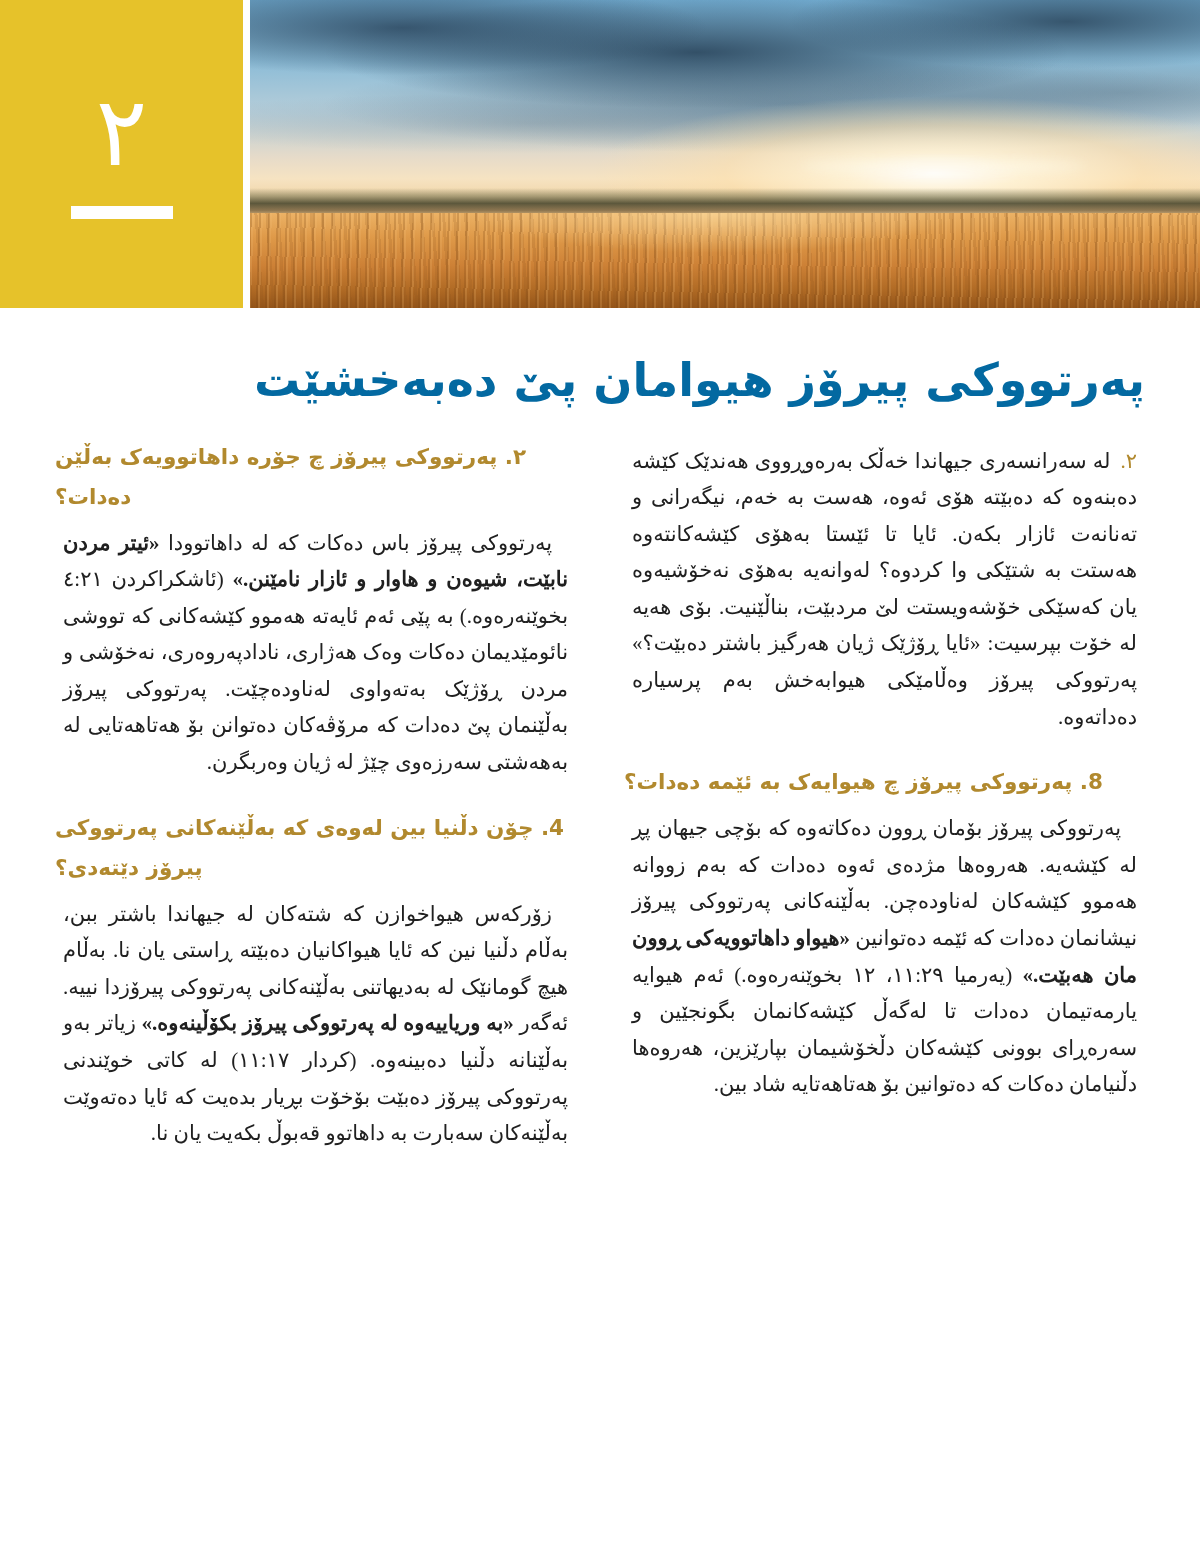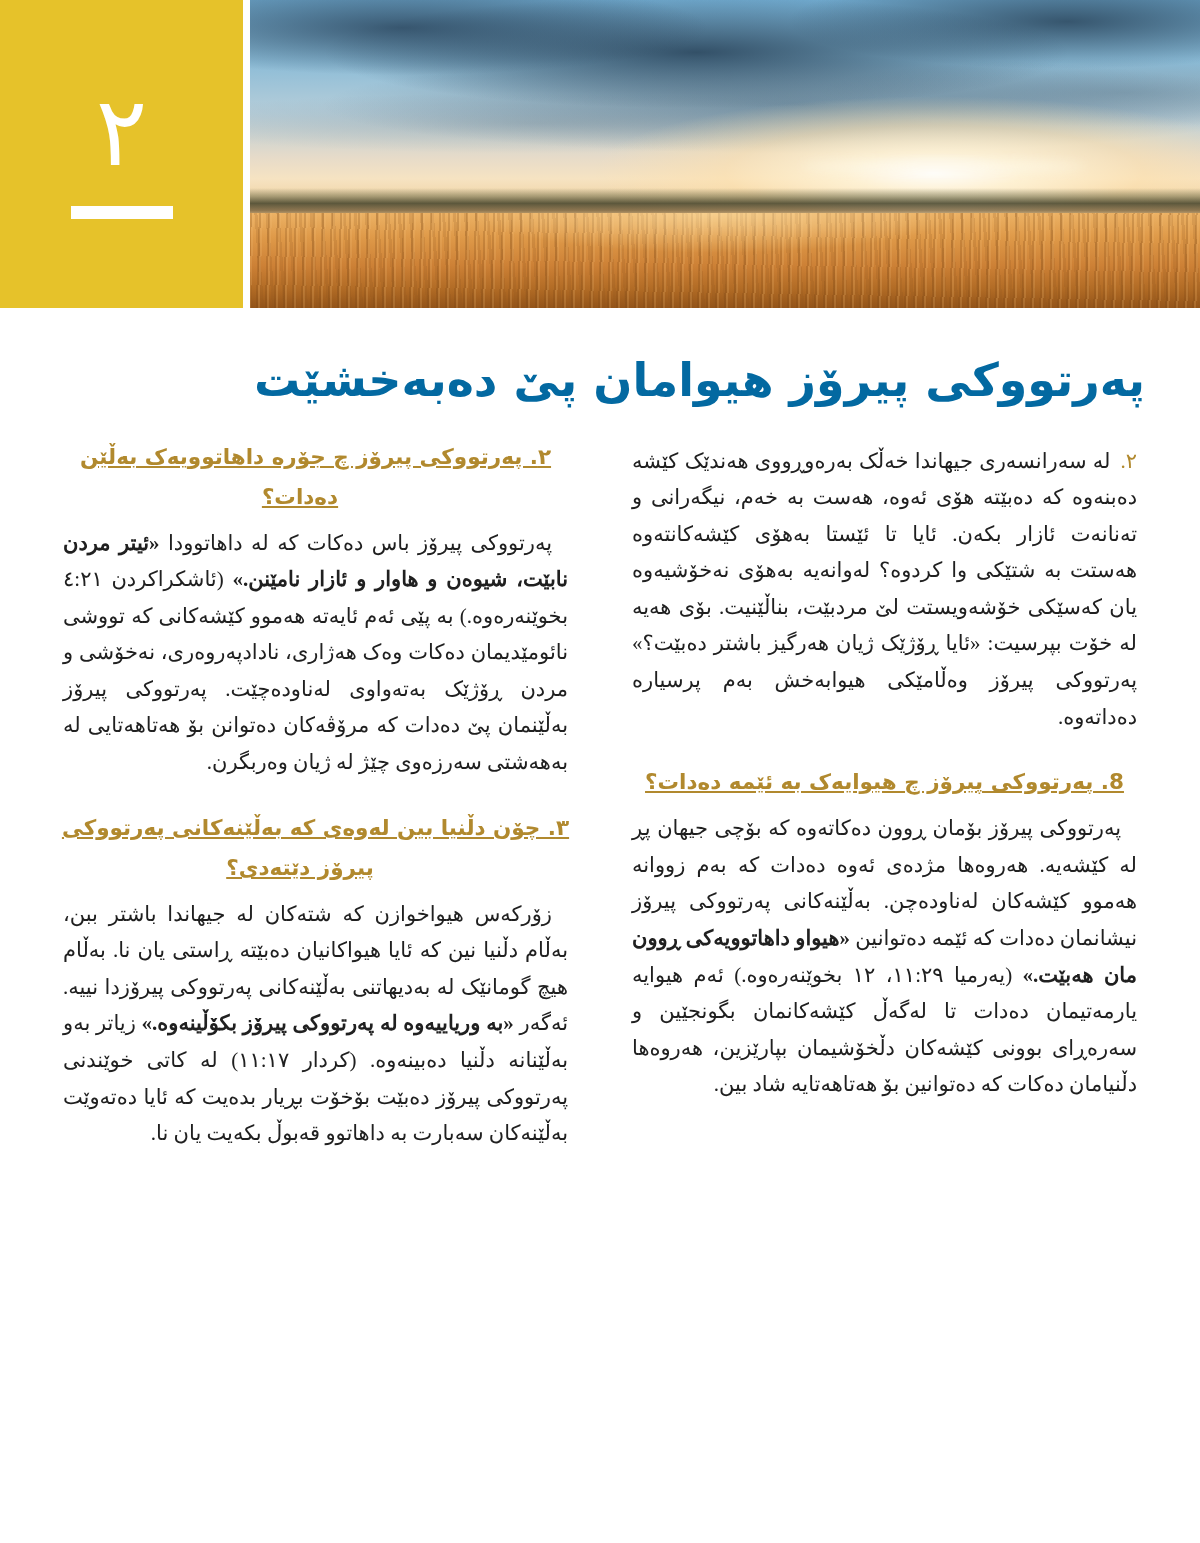--- a/index.html
+++ b/index.html
@@ -32,21 +32,21 @@
   .photo .sun-flare{position:absolute;left:58%;top:53%;width:30%;height:7px;background:rgba(255,250,235,0.85);filter:blur(6px);border-radius:50%;}
 
   
   .title{font-size:46px;font-weight:bold;color:#0369a1;text-align:right;margin:44px 55px 25px 55px;line-height:1.25;}
 
   
   .columns{display:flex;gap:48px;margin:0 55px;align-items:flex-start;}
   .col{flex:1;min-width:0;}
   .para{font-size:21px;line-height:36.6px;text-align:justify;color:#202020;margin:8px;font-family:Liberation Serif, serif;}
   .q-body{text-indent:16px;}
-  .q-head{color:#b1892e;font-weight:bold;font-size:21.5px;line-height:40px;text-align:center;margin:27px 0 7px 0;padding-right:31px;text-indent:-31px;text-decoration:underline;}
+  .q-head{color:#b1892e;font-weight:bold;font-size:21.5px;line-height:40px;text-align:left;margin:27px 0 7px 0;padding-right:31px;text-indent:-31px;}
   .para b{font-weight:bold;}
   .para-num{color:#b1892e;font-weight:normal;margin-left:10px;}
 </style>
 </head>
 <body>
 
 <div class="page">
 
   <header class="masthead">
     <div class="num-block">
@@ -69,19 +69,19 @@
       <p class="para"><span class="para-num">٢.</span><span><span>لە سەرانسەری جیهاندا خەڵک بەرەوڕووی هەندێک کێشە دەبنەوە کە دەبێتە هۆی ئەوە، هەست بە خەم، نیگەرانی و تەنانەت ئازار بکەن. ئایا تا ئێستا بەهۆی کێشەکانتەوە هەستت بە شتێکی وا کردوە؟ لەوانەیە بەهۆی نەخۆشیەوە یان کەسێکی خۆشەویستت لێ مردبێت، بناڵێنیت. بۆی هەیە لە خۆت بپرسیت: «ئایا ڕۆژێک ژیان هەرگیز باشتر دەبێت؟» پەرتووکی پیرۆز وەڵامێکی هیوابەخش بەم پرسیارە دەداتەوە.</span></span></p>
 
       <h2 class="q-head">8. پەرتووکی پیرۆز چ هیوایەک بە ئێمە دەدات؟</h2>
       <p class="para q-body"><span>پەرتووکی پیرۆز بۆمان ڕوون دەکاتەوە کە بۆچی جیهان پڕ لە کێشەیە. هەروەها مژدەی ئەوە دەدات کە بەم زووانە هەموو کێشەکان لەناودەچن. بەڵێنەکانی پەرتووکی پیرۆز نیشانمان دەدات کە ئێمە دەتوانین </span><b>«هیواو داهاتوویەکی ڕوون مان هەبێت.»</b><span> (یەرمیا ٢٩‏:‏١١، ١٢ بخوێنەرەوە.) ئەم هیوایە یارمەتیمان دەدات تا لەگەڵ کێشەکانمان بگونجێین و سەرەڕای بوونی کێشەکان دڵخۆشیمان بپارێزین، هەروەها دڵنیامان دەکات کە دەتوانین بۆ هەتاهەتایە شاد بین.</span></p>
     </section>
 
     <section class="col">
       <h2 class="q-head" style="margin-top:2px;">٢. پەرتووکی پیرۆز چ جۆرە داهاتوویەک بەڵێن دەدات؟</h2>
       <p class="para q-body"><span>پەرتووکی پیرۆز باس دەکات کە لە داهاتوودا </span><b>«ئیتر مردن نابێت، شیوەن و هاوار و ئازار نامێنن.»</b><span> (ئاشکراکردن ٢١‏:‏٤ بخوێنەرەوە.) بە پێی ئەم ئایەتە هەموو کێشەکانی کە تووشی نائومێدیمان دەکات وەک هەژاری، نادادپەروەری، نەخۆشی و مردن ڕۆژێک بەتەواوی لەناودەچێت. پەرتووکی پیرۆز بەڵێنمان پێ دەدات کە مرۆڤەکان دەتوانن بۆ هەتاهەتایی لە بەهەشتی سەرزەوی چێژ لە ژیان وەربگرن.</span></p>
 
-      <h2 class="q-head">٣. چۆن دڵنیا بین لەوەی کە بەڵێنەکانی پەرتووکی پیرۆز دێتەدی؟</h2>
+      <h2 class="q-head">4. چۆن دڵنیا بین لەوەی کە بەڵێنەکانی پەرتووکی پیرۆز دێتەدی؟</h2>
       <p class="para q-body"><span>زۆرکەس هیواخوازن کە شتەکان لە جیهاندا باشتر ببن، بەڵام دڵنیا نین کە ئایا هیواکانیان دەبێتە ڕاستی یان نا. بەڵام هیچ گومانێک لە بەدیهاتنی بەڵێنەکانی پەرتووکی پیرۆزدا نییە. ئەگەر </span><b>«بە وریاییەوە لە پەرتووکی پیرۆز بکۆڵینەوە.»</b><span> زیاتر بەو بەڵێنانە دڵنیا دەبینەوە. (کردار ١٧‏:‏١١) لە کاتی خوێندنی پەرتووکی پیرۆز دەبێت بۆخۆت بڕیار بدەیت کە ئایا دەتەوێت بەڵێنەکان سەبارت بە داهاتوو قەبوڵ بکەیت یان نا.</span></p>
     </section>
 
   </main>
 
 </div>
 
 </body></html>

